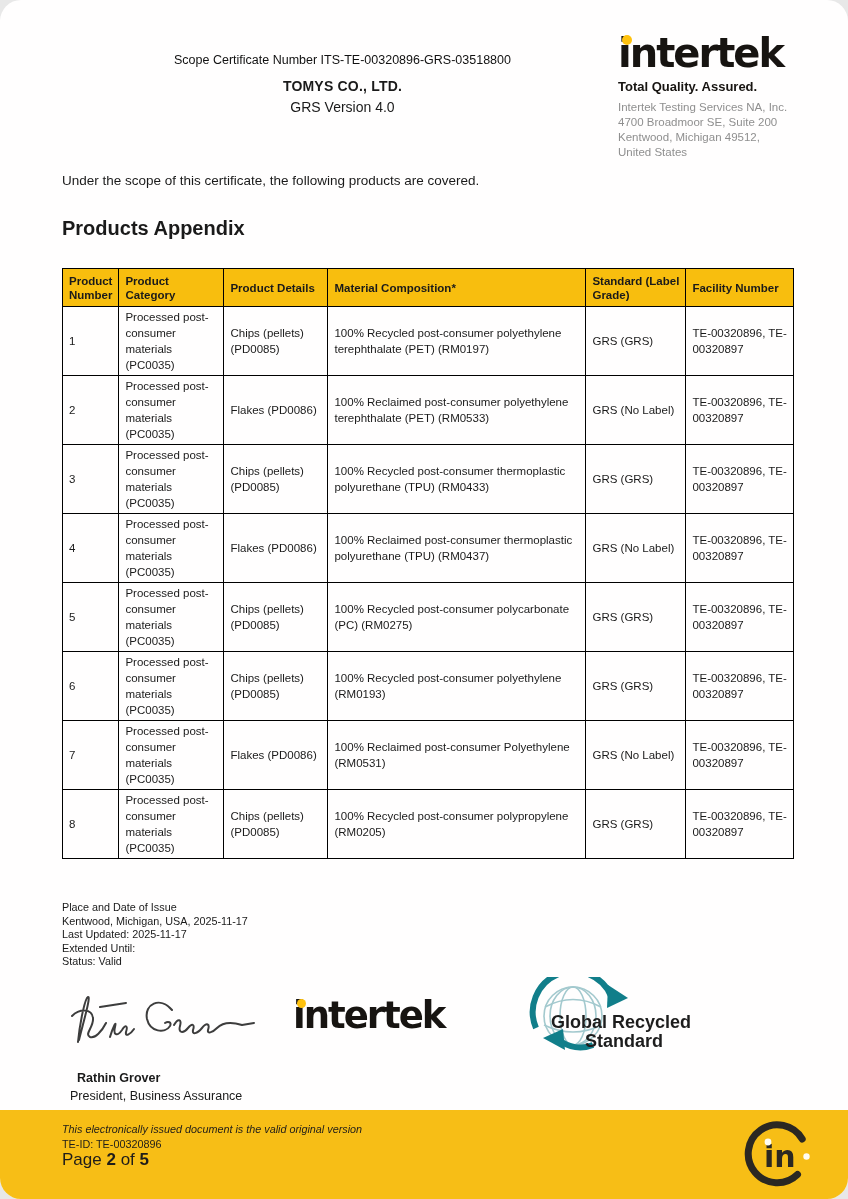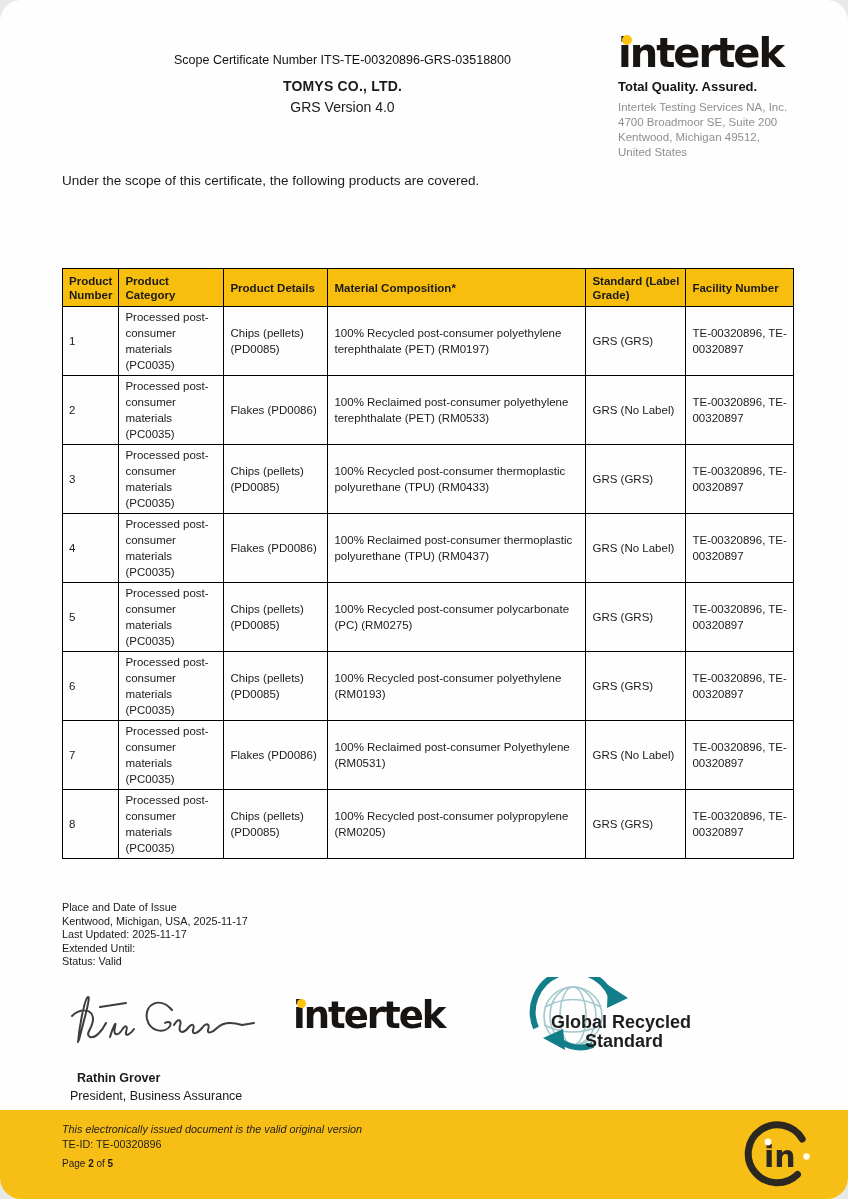--- a/index.html
+++ b/index.html
@@ -42,21 +42,21 @@
   .brand-footer { left:293px; top:994px; width:200px; }
   .brand-footer .wordmark { font-size:37px; line-height:44px; letter-spacing:-2px; }
   .brand-footer .dot { left:4px; top:5px; width:9px; height:9px; }
   .grs-logo { position:absolute; left:523px; top:977px; }
   .signatory-name { position:absolute; left:70px; top:1071px; font-size:12.5px; font-weight:bold;padding-left:7px; }
   .signatory-title { position:absolute; left:70px; top:1089px; font-size:12.5px; }
 
   .footer-bar { position:absolute; left:0; top:1110px; width:848px; height:89px; background: var(--brand-yellow,#F7BE16); }
   .valid-note { position:absolute; left:62px; top:13px; font-size:10.8px; font-style:italic; color:#1f1d1a; }
   .te-id { position:absolute; left:62px; top:28px; font-size:10.8px; color:#1f1d1a; }
-  .page-indicator { position:absolute; left:62px; top:48px; font-size:10px; color:#1f1d1a;text-align:right; }
+  .page-indicator { position:absolute; left:62px; top:40px; font-size:17px; color:#1f1d1a;text-align:right; }
   .in-logo { position:absolute; left:735px; top:2px; }
 </style>
 </head>
 <body>
 
 <div class="page">
 
   <div class="header-text">
     <div class="cert-line">Scope Certificate Number ITS-TE-00320896-GRS-03518800</div>
     <div class="company">TOMYS CO., LTD.</div>
@@ -69,20 +69,21 @@
     <div class="tagline">Total Quality. Assured.</div>
     <div class="address">
       <div>Intertek Testing Services NA, Inc.</div>
       <div>4700 Broadmoor SE, Suite 200</div>
       <div>Kentwood, Michigan 49512,</div>
       <div>United States</div>
     </div>
   </div>
 
   <div class="intro">Under the scope of this certificate, the following products are covered.</div>
+  <div class="section-title">Products Appendix</div>
 
   <table class="products">
     <colgroup>
       <col class="col-num">
         <col class="col-cat">
         <col class="col-det">
       <col class="col-mat">
         <col class="col-std">
         <col class="col-fac">
     </colgroup>

